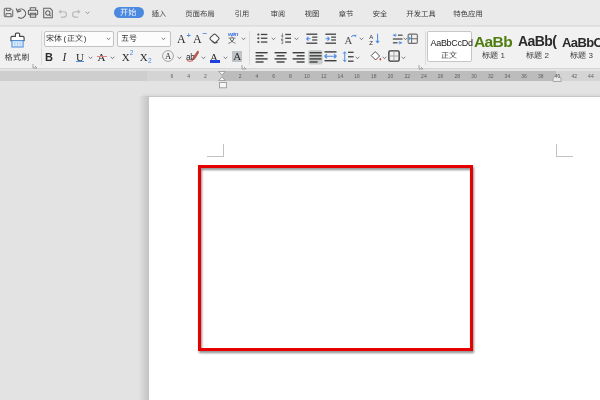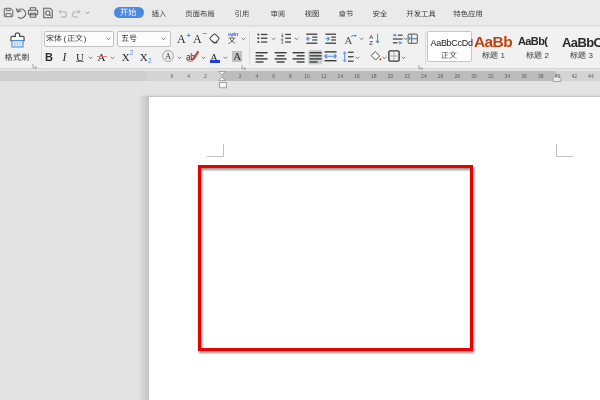--- a/index.html
+++ b/index.html
@@ -375,31 +375,31 @@
   </svg>
 <div class="abs" style="left:426.6px;top:30.5px;width:45px;height:31.5px;background:#fff;border:1px solid #c6c6c6;border-radius:2px"></div>
 <div class="abs" style="left:430.5px;top:37.5px;font-size:9px;color:#222;letter-spacing:-0.3px">AaBbCcDd</div>
 <div class="abs" style="left:441.1px;top:51.3px">
     <svg class="cj" width="16.0" height="8" viewBox="0 0 2000 1000" fill="#3c3c3c">
       <use href="#c6b63" x="0"></use>
       <use href="#c6587" x="1000"></use>
     </svg>
   </div>
 <div class="abs" style="left:471px;top:30.5px;width:44px;height:20px;overflow:hidden">
-    <div style="font-size:15.5px;font-weight:bold;color:#c2410c;margin:3.5px 0 0 3px;letter-spacing:-0.6px;white-space:nowrap;line-height:15.5px">AaBb</div>
+    <div style="font-size:15.5px;font-weight:bold;color:#4d7c0f;margin:3.5px 0 0 3px;letter-spacing:-0.6px;white-space:nowrap;line-height:15.5px">AaBb</div>
   </div>
 <div class="abs" style="left:481.5px;top:51.3px">
     <svg class="cj" width="16.0" height="8" viewBox="0 0 2000 1000" fill="#3c3c3c">
       <use href="#c6807" x="0"></use>
       <use href="#c9898" x="1000"></use>
     </svg>
   </div>
 <div class="abs" style="left:500.5px;top:51.5px;font-size:8px;color:#3c3c3c;line-height:8px">1</div>
 <div class="abs" style="left:515px;top:30.5px;width:44px;height:20px;overflow:hidden">
-    <div style="font-size:11px;font-weight:bold;color:#2a2a2a;margin:3.5px 0 0 3px;letter-spacing:-0.6px;white-space:nowrap;line-height:15.5px">AaBb(</div>
+    <div style="font-size:14px;font-weight:bold;color:#2a2a2a;margin:3.5px 0 0 3px;letter-spacing:-0.6px;white-space:nowrap;line-height:15.5px">AaBb(</div>
   </div>
 <div class="abs" style="left:525.5px;top:51.3px">
     <svg class="cj" width="16.0" height="8" viewBox="0 0 2000 1000" fill="#3c3c3c">
       <use href="#c6807" x="0"></use>
       <use href="#c9898" x="1000"></use>
     </svg>
   </div>
 <div class="abs" style="left:544.5px;top:51.5px;font-size:8px;color:#3c3c3c;line-height:8px">2</div>
 <div class="abs" style="left:559px;top:30.5px;width:44px;height:20px;overflow:hidden">
     <div style="font-size:13px;font-weight:bold;color:#2a2a2a;margin:5px 0 0 3px;letter-spacing:-0.6px;white-space:nowrap;line-height:13px">AaBbCc</div>

